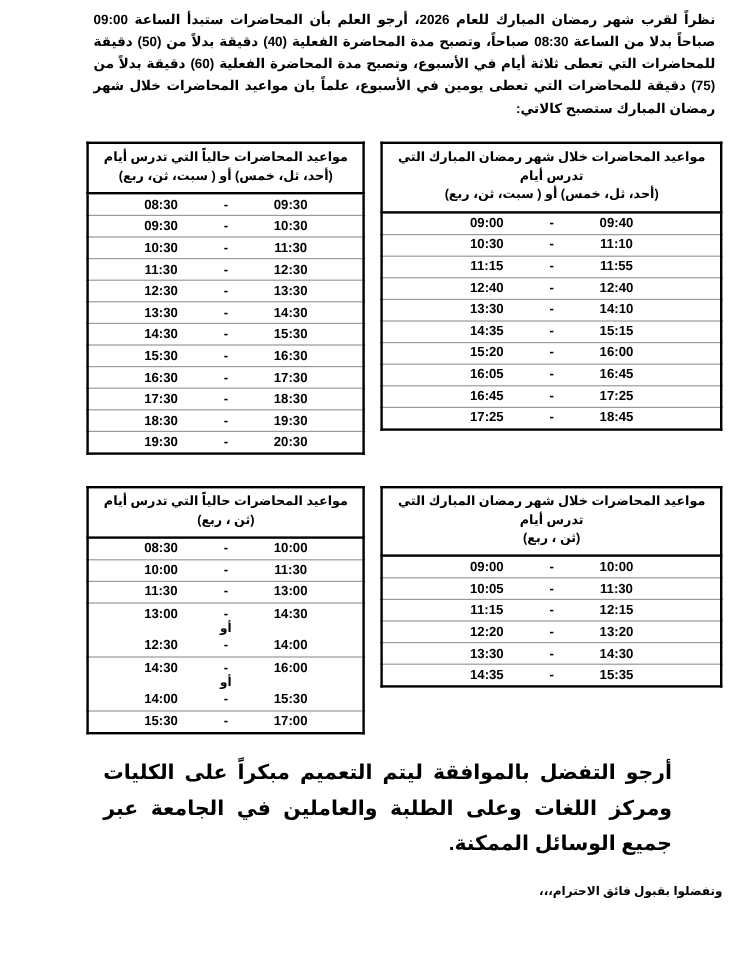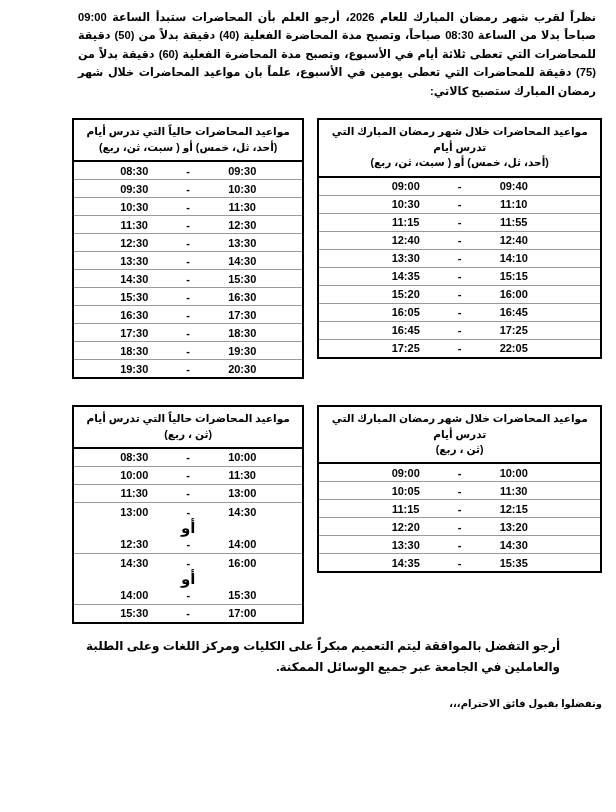--- a/index.html
+++ b/index.html
@@ -104,33 +104,33 @@
     text-align: center;
   }
   .slot-stack {
     display: flex;
     flex-direction: column;
     align-items: center;
     justify-content: center;
     padding: 3px 0;
   }
   .orword {
-    font-size: 15px;
+    font-size: 10px;
     font-weight: bold;
     direction: rtl;
     text-align: center;
     line-height: 1.2;
     padding: 1px 0 1px 0;
   }
   .tall-cell { height: 55px; }
   .tall-cell-2 { height: 62px; }
 
   
   .closing {
-    font-size: 12px;
+    font-size: 17px;
     font-weight: bold;
     line-height: 1.75;
     text-align: justify;
     text-align-last: right;
     margin-right: 42px;
     margin-left: 14px;
   }
   .regards {
     margin-top: 20px;
     font-size: 10px;
@@ -248,21 +248,21 @@
                   <span class="dash">-</span>
                   <span class="t">17:25</span>
                 </div>
               </td>
             </tr>
           <tr>
               <td>
                 <div class="slot">
                   <span class="t">17:25</span>
                   <span class="dash">-</span>
-                  <span class="t">22:05</span>
+                  <span class="t">18:45</span>
                 </div>
               </td>
             </tr>
         </tbody>
       </table>
 
       <table class="sched-table narrow">
         <thead>
           <tr>
             <th>

